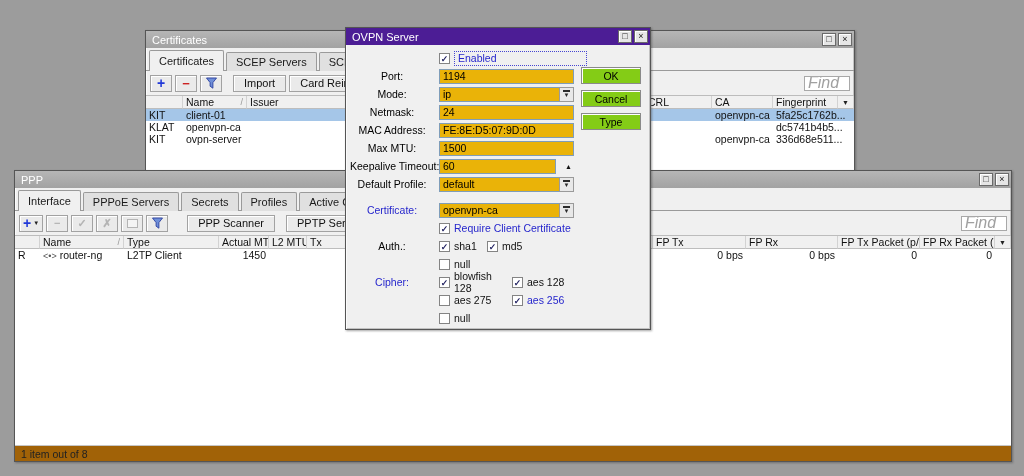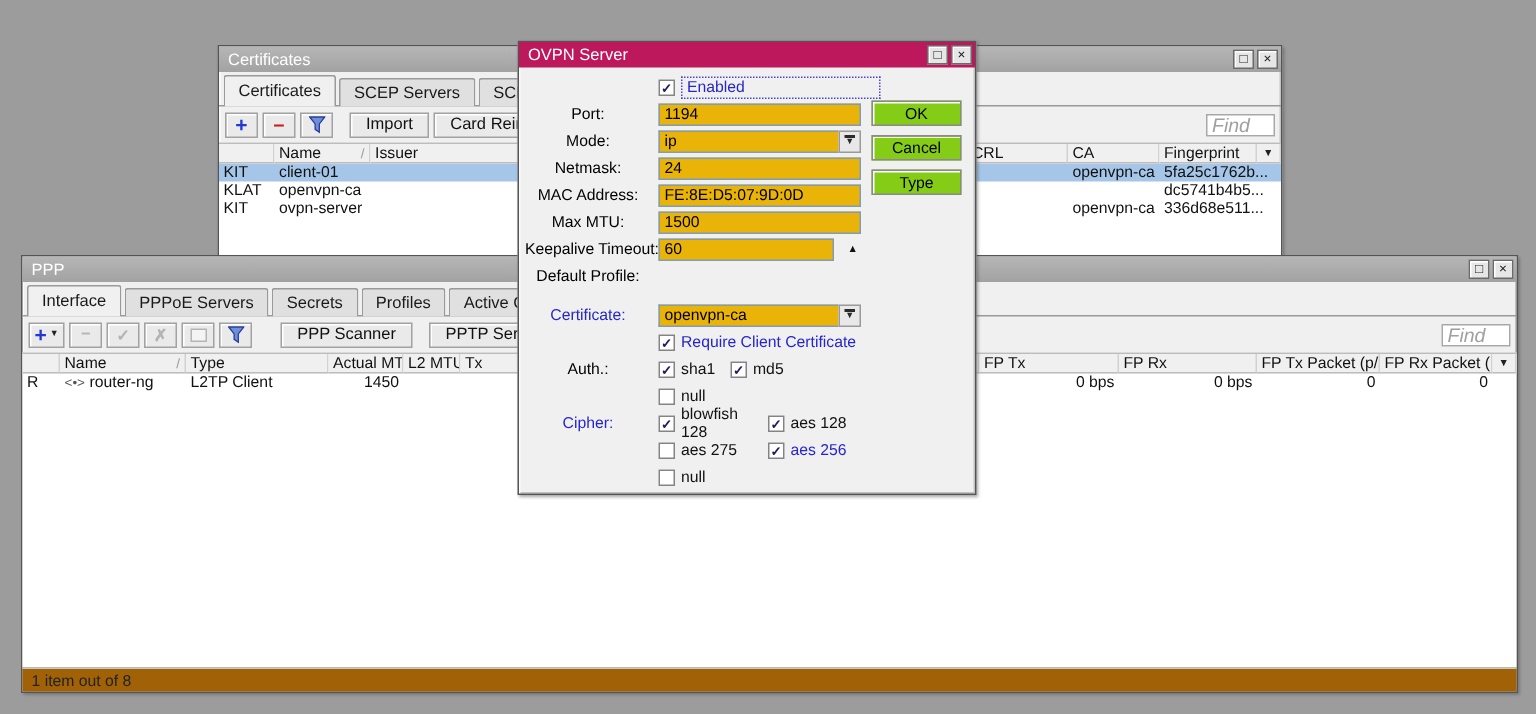--- a/index.html
+++ b/index.html
@@ -24,21 +24,21 @@
   .win-ppp  { left:14px;  top:170px; width:998px; height:292px; z-index:2; }
   .dialog   { left:345px; top:27px;  width:306px; height:303px; z-index:3; }
 
   .titlebar {
     height:17px; flex:0 0 17px;
     display:flex; align-items:center;
     padding:0 2px 0 6px;
     font-size:11px; color:#fff;
   }
   .titlebar.inactive { background:linear-gradient(#b6b6b6,#a2a2a2); }
-  .titlebar.active   { background:#be185d; }
+  .titlebar.active   { background:#4c1d95; }
   .tb-spacer { flex:1; }
   .tb-btn {
     width:14px; height:13px; margin-left:2px;
     background:#e6e6e6; border:1px solid #6a6a6a;
     color:#222; font-size:9px; line-height:11px; text-align:center;
     box-shadow: inset 1px 1px 0 #fff;
   }
 
   
   .tabbar {
@@ -70,21 +70,21 @@
   .ml16 { margin-left:16px; }
   .plus-glyph  { color:#2038d8; font-weight:bold; font-size:14px; line-height:12px; }
   .minus-red   { color:#cc2222; font-weight:bold; font-size:13px; line-height:11px; }
   .dis         { color:#b4b4b4; font-weight:bold; font-size:11px; }
   .dd-tiny     { font-size:6px; color:#222; margin-left:2px; }
   .copy-glyph  { width:11px; height:9px; border:1px solid #b4b4b4; background:#f4f4f4; }
   .find-box {
     margin-left:auto; width:46px; height:15px;
     border:1px solid #a8a8a8; background:#fff;
     font-family:"Liberation Sans", sans-serif;
-    font-size:13px; padding:0 3px; color:#333;
+    font-size:16px; padding:0 3px; color:#333;
   }
   .find-box::placeholder { color:#a0a0a0; font-style:italic; }
 
   
   .list { flex:1; background:#fff; border-top:1px solid #bcbcbc; overflow:hidden; }
   .thead { display:flex; height:13px; }
   .th {
     background:#f0f0f0; border-right:1px solid #d2d2d2; border-bottom:1px solid #bdbdbd;
     font-size:10.5px; padding:0 3px; white-space:nowrap; overflow:hidden;
     display:flex; align-items:center;
@@ -379,20 +379,27 @@
     </div>
 
     <div class="frow">
       <span class="flabel">Keepalive Timeout:</span>
       <input class="tfield spin" value="60" style="">
       <span class="up-arrow">▲</span>
     </div>
 
     <div class="frow">
       <span class="flabel">Default Profile:</span>
+      <span class="combo">
+        <input class="tfield" value="default" style="">
+        <span class="dd-btn">
+            <span class="dd-glyph"></span>
+            <span class="dd-glyph2">▼</span>
+          </span>
+      </span>
     </div>
 
     <div class="gap8"></div>
 
     <div class="frow">
       <span class="flabel blue">Certificate:</span>
       <span class="combo">
         <input class="tfield" value="openvpn-ca" style="">
         <span class="dd-btn">
             <span class="dd-glyph"></span>

